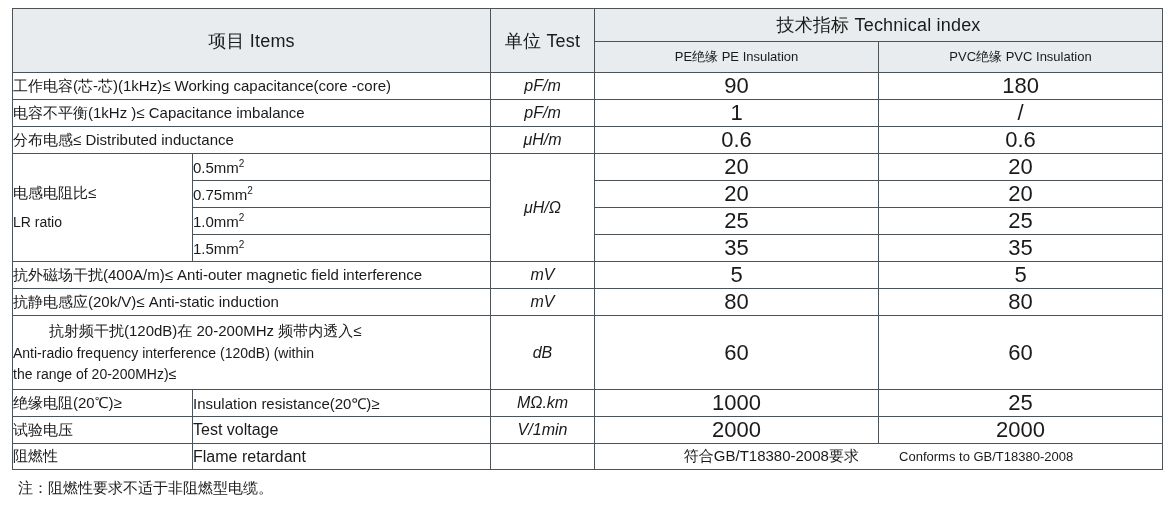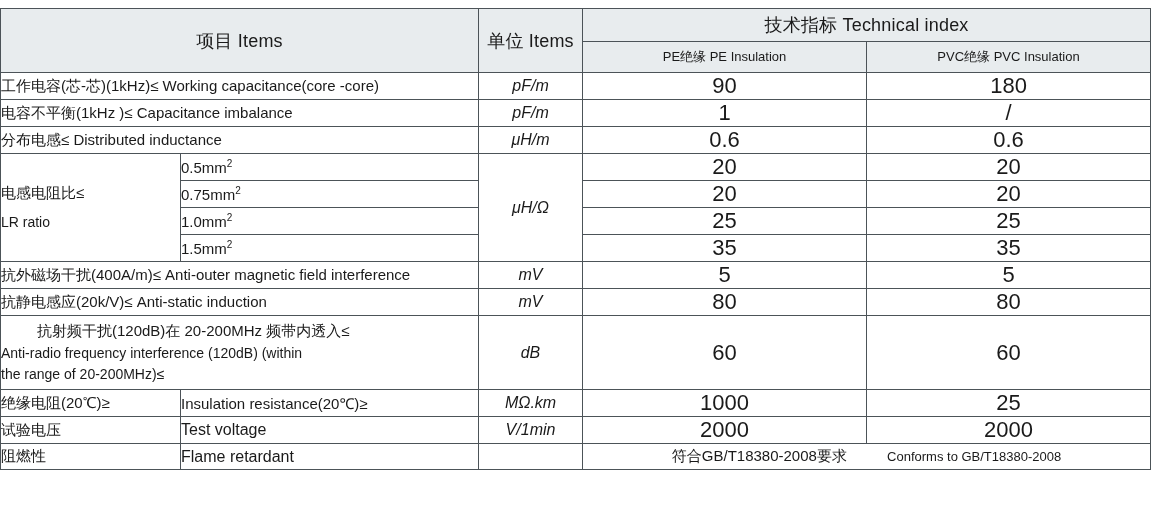--- a/index.html
+++ b/index.html
@@ -12,21 +12,21 @@
     height: 515px;
     font-family: "Liberation Sans", sans-serif;
     color: #1a1a1a;
     overflow: hidden;
   }
   #sheet {
     position: relative;
     width: 1163px;
     height: 515px;
     box-sizing: border-box;
-    padding: 8px 10px 0 0;
+    padding: 8px 10px 0 12px;
   }
   table.spec {
     border-collapse: collapse;
     width: 1150px;
     table-layout: fixed;
     background: #fff;
   }
   table.spec td, table.spec th {
     border: 1px solid #4c5358;
     padding: 0;
@@ -130,21 +130,21 @@
       <col style="width:180px">
       <col style="width:298px">
       <col style="width:104px">
       <col style="width:284px">
       <col style="width:284px">
     </colgroup>
     <tbody>
 
       <tr>
         <td class="hdr" colspan="2" rowspan="2">项目 Items</td>
-        <td class="hdr" rowspan="2">单位 Items</td>
+        <td class="hdr" rowspan="2">单位 Test</td>
         <td class="hdr" colspan="2">技术指标 Technical index</td>
       </tr>
       <tr>
         <td class="hdr-sub">PE绝缘 PE Insulation</td>
         <td class="hdr-sub">PVC绝缘 PVC Insulation</td>
       </tr>
 
       <tr class="row-h">
         <td class="cell-left" colspan="2">工作电容(芯-芯)(1kHz)≤ Working capacitance(core -core)</td>
         <td class="unit">pF/m</td>
@@ -235,13 +235,14 @@
         <td class="tv-label">Flame retardant</td>
         <td class="unit"></td>
         <td class="span-note" colspan="2">
           <span>符合GB/T18380-2008要求</span>
           <span class="en">Conforms to GB/T18380-2008</span>
         </td>
       </tr>
     </tbody>
   </table>
 
+  <div class="note">注：阻燃性要求不适于非阻燃型电缆。</div>
 </div>
 
 </body></html>

